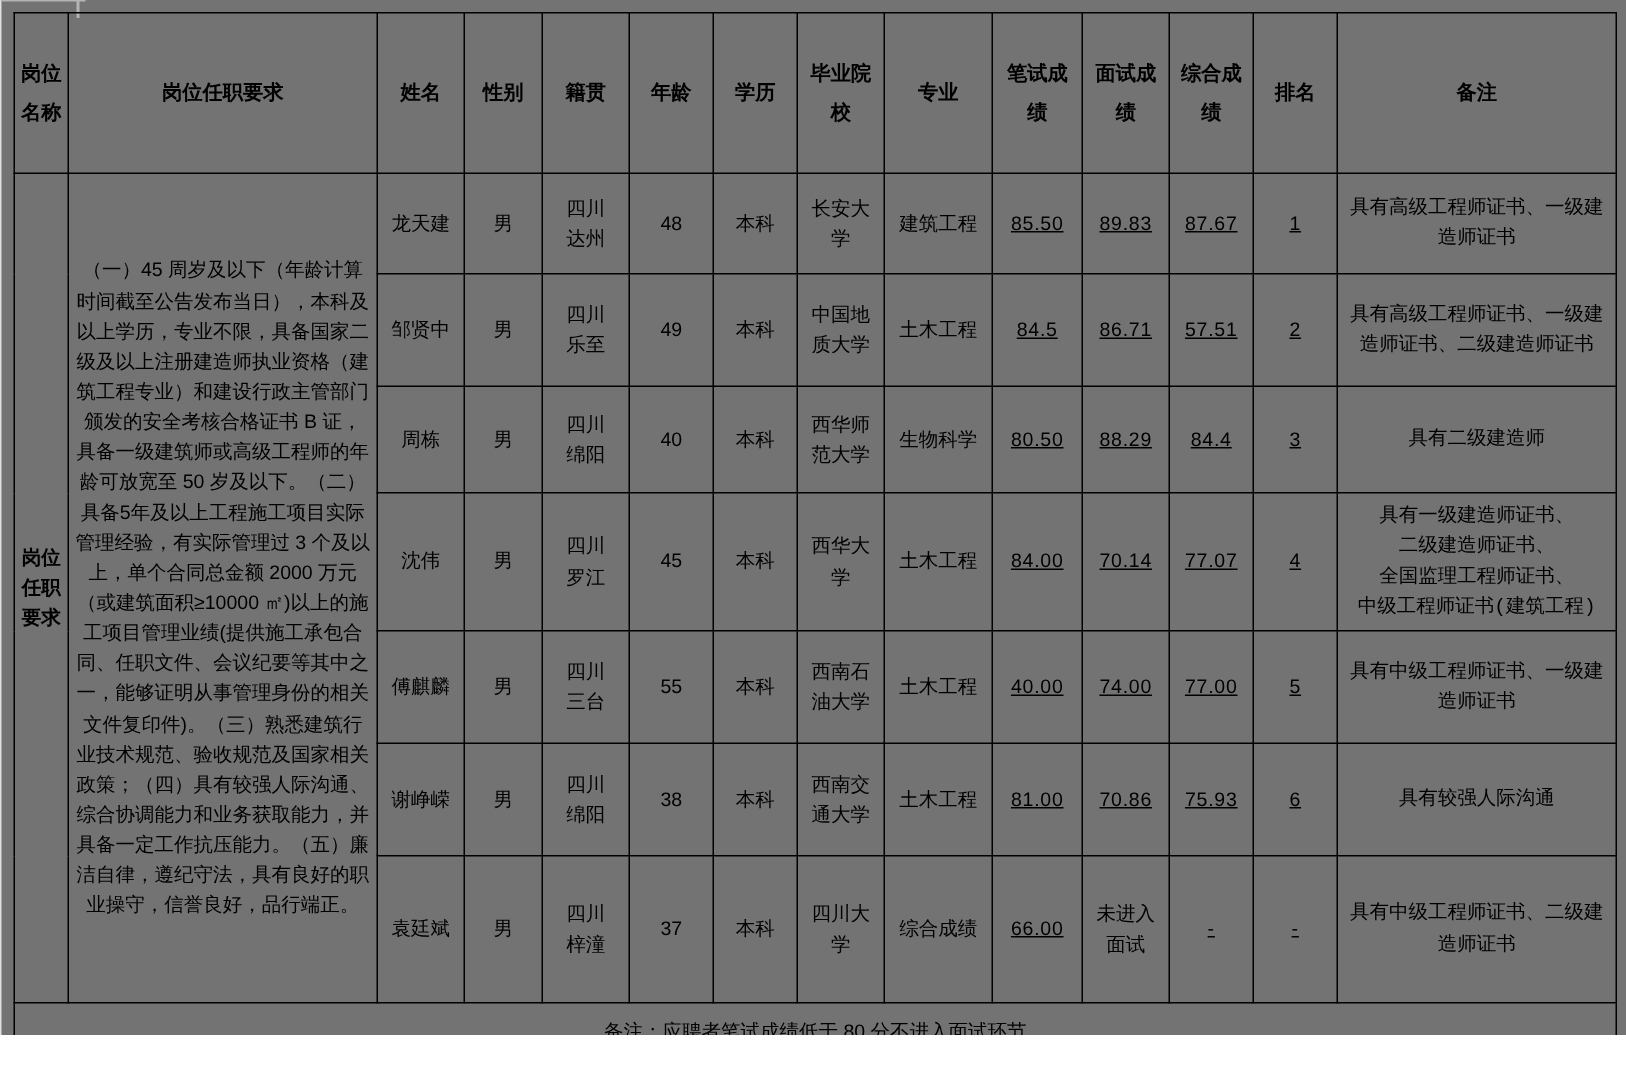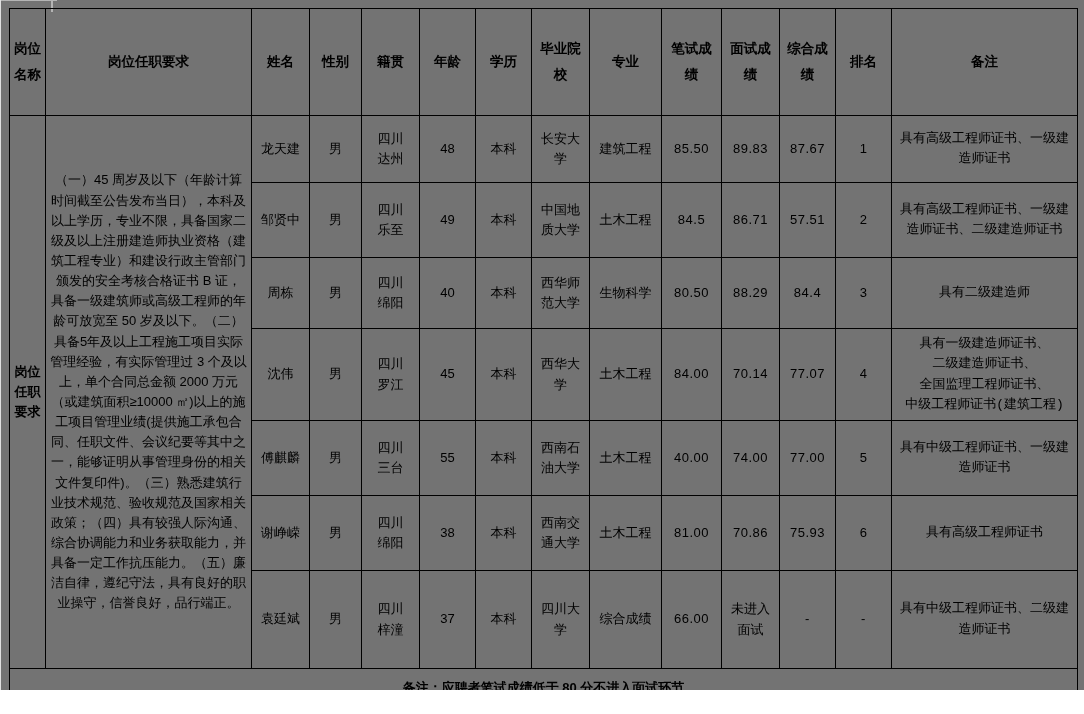--- a/index.html
+++ b/index.html
@@ -28,27 +28,27 @@
   tr.h-r6{height:75px;}
   tr.h-r7{height:98px;}
   tr.h-ft{height:40px;}
   tr.h-hdr td{font-weight:bold;font-size:13.5px;line-height:1.9;}
   td.vhead{line-height:1.85;padding:2px 2px;}
   td.vcell{line-height:2.3;font-weight:bold;padding:2px 2px;font-size:13.5px;}
   td.req{
     text-align:left;font-size:12.5px;line-height:2.05;
     padding:2px 8px;vertical-align:middle;
   }
-  td.score{font-size:12px;letter-spacing:0.5px;}
+  td.score{font-size:12px;letter-spacing:0.5px;text-decoration:underline;}
   td.remark{font-size:13px;line-height:1.8;padding:2px 6px;font-family:Liberation Mono, monospace;}
   td.left{text-align:left;}
   .pre{white-space:pre-line;}
   td.foot{
     text-align:left;vertical-align:top;padding:5px 8px;
-    font-size:13px;font-weight:bold;
+    font-size:13px;font-weight:normal;
   }
 </style>
 </head>
 <body>
 
 <div class="page">
   <div class="art-h"></div>
   <div class="art-v"></div>
 
   <table class="tbl">
@@ -178,21 +178,21 @@
       <td class="pre">四川
 绵阳</td>
       <td>38</td>
       <td>本科</td>
       <td>西南交通大学</td>
       <td>土木工程</td>
       <td class="score">81.00</td>
       <td class="score">70.86</td>
       <td class="score">75.93</td>
       <td class="score">6</td>
-      <td class="remark">具有高级工程师证书</td>
+      <td class="remark">具有较强人际沟通</td>
     </tr>
 
     <tr class="h-r7">
       <td>袁廷斌</td>
       <td>男</td>
       <td class="pre">四川
 梓潼</td>
       <td>37</td>
       <td>本科</td>
       <td>四川大学</td>

